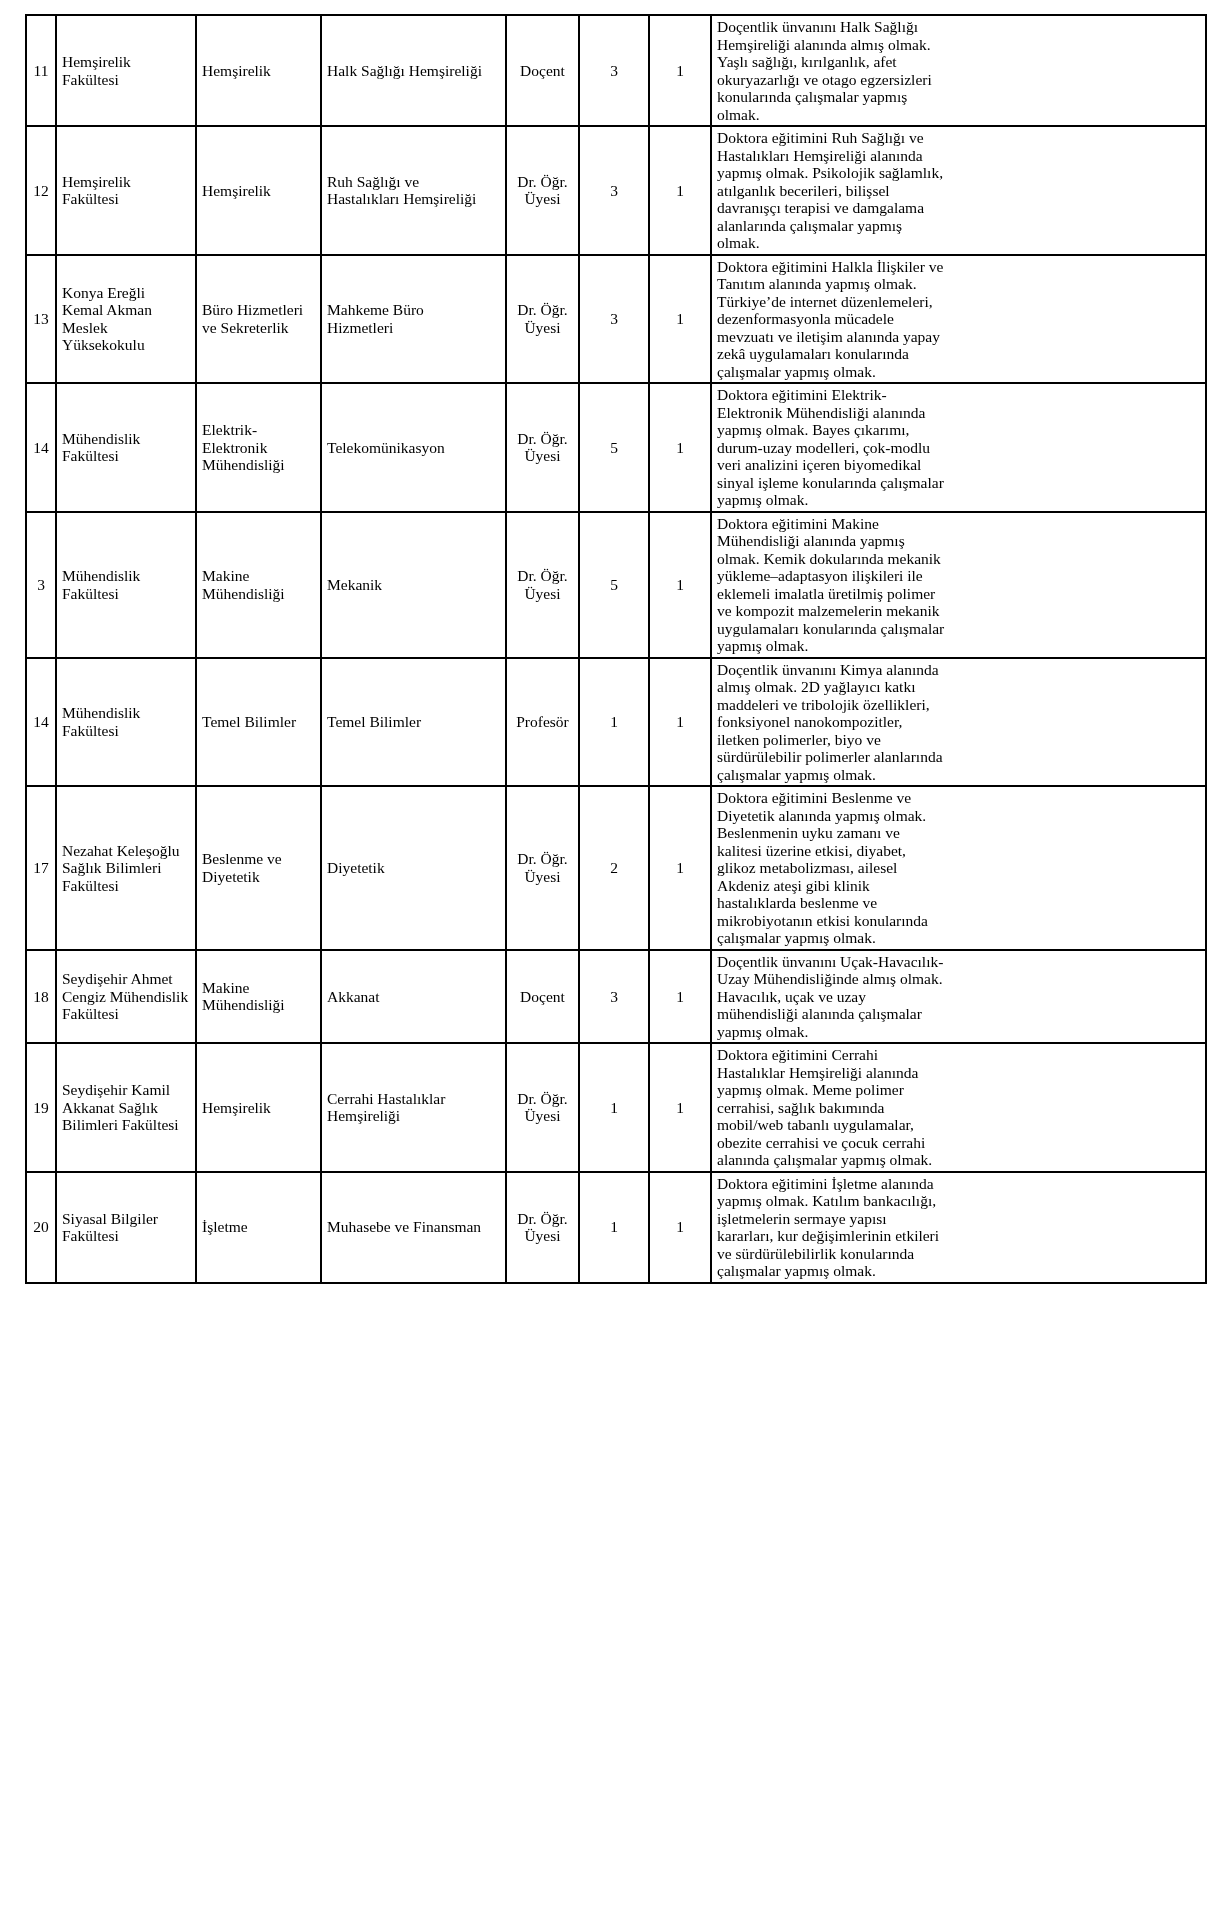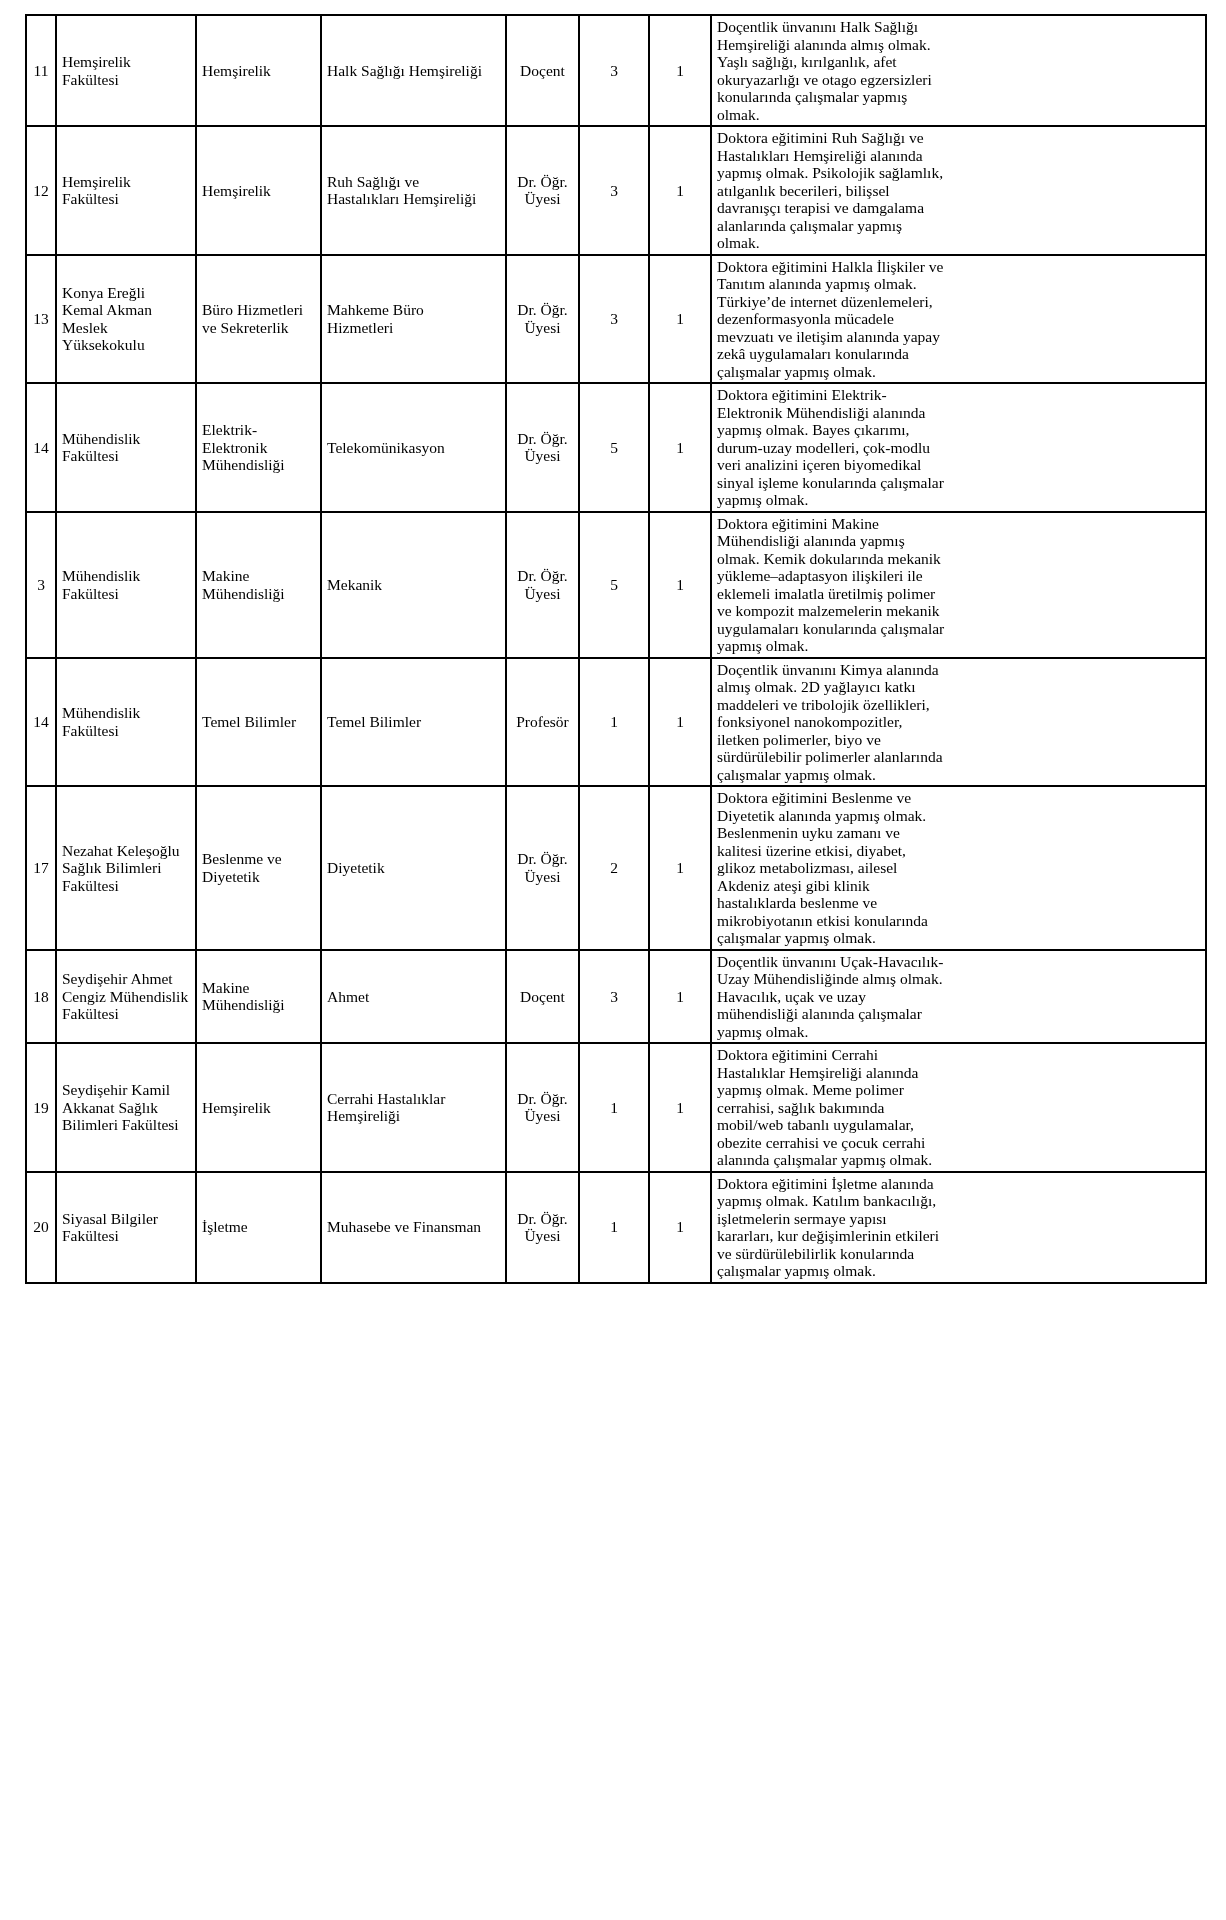--- a/index.html
+++ b/index.html
@@ -199,21 +199,21 @@
 mikrobiyotanın etkisi konularında
 çalışmalar yapmış olmak.</td>
   </tr>
         <tr>
     <td class="col-no">18</td>
     <td class="col-faculty">Seydişehir Ahmet
 Cengiz Mühendislik
 Fakültesi</td>
     <td class="col-dept">Makine
 Mühendisliği</td>
-    <td class="col-program">Ahmet</td>
+    <td class="col-program">Akkanat</td>
     <td class="col-title">Doçent</td>
     <td class="col-degree">3</td>
     <td class="col-count">1</td>
     <td class="col-desc">Doçentlik ünvanını Uçak-Havacılık-
 Uzay Mühendisliğinde almış olmak.
 Havacılık, uçak ve uzay
 mühendisliği alanında çalışmalar
 yapmış olmak.</td>
   </tr>
         <tr>

